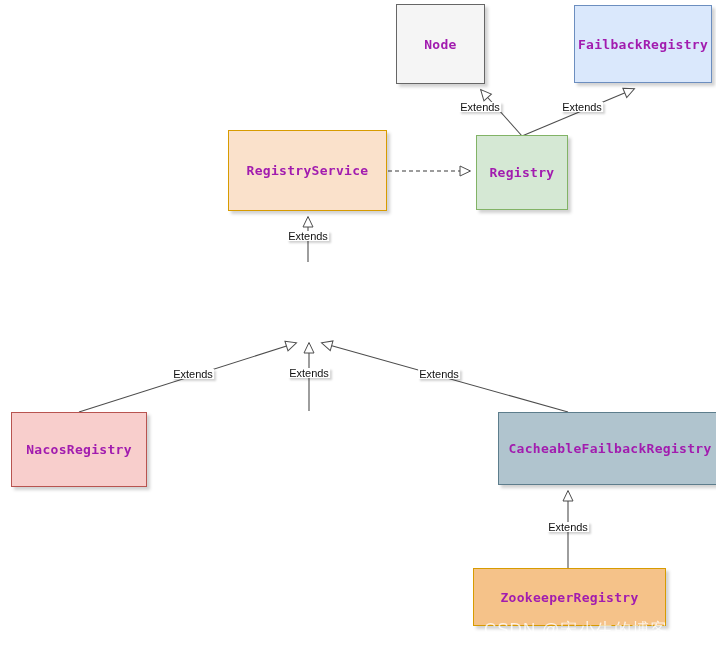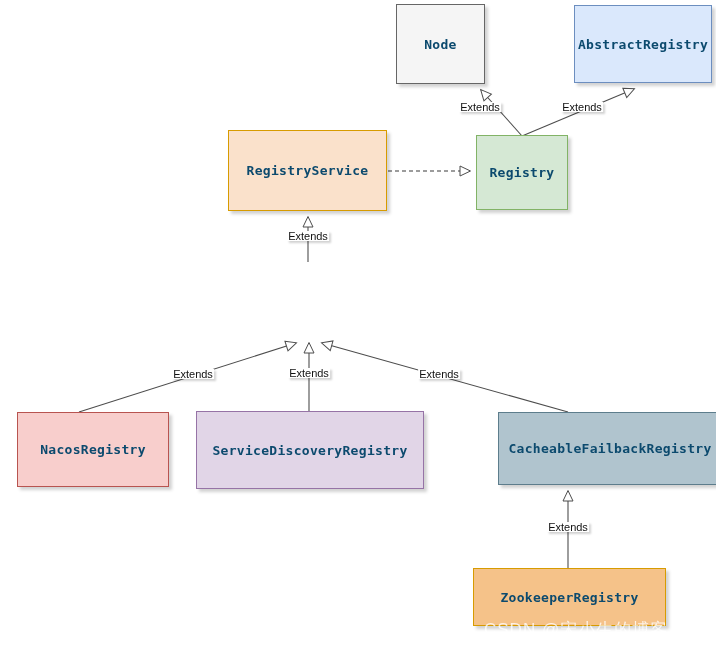--- a/index.html
+++ b/index.html
@@ -26,21 +26,21 @@
     position: absolute;
     box-sizing: border-box;
     display: flex;
     align-items: center;
     justify-content: center;
     border-width: 1px;
     border-style: solid;
     font-family: "DejaVu Sans Mono", monospace;
     font-size: 13px;
     font-weight: bold;
-    color: #0c4a6e;
+    color: #a21caf;
     letter-spacing: 0.3px;
     box-shadow: 3px 3px 3px rgba(0,0,0,0.18);
     white-space: nowrap;
     z-index: 2;
   }
   .edge-label {
     position: absolute;
     transform: translate(-50%, -50%);
     background: #ffffff;
     color: #111111;
@@ -105,30 +105,29 @@
       <path d="M 568 412 L 322 343" fill="none" stroke="#4d4d4d" stroke-width="1.1" marker-end="url(#hollow-tri)"></path>
     </g>
 
     <g>
       <path d="M 568 568 L 568 491" fill="none" stroke="#4d4d4d" stroke-width="1.1" marker-end="url(#hollow-tri)"></path>
     </g>
   </svg>
 
   <div class="node" style="left:396px; top:4px; width:89px; height:80px; background:#f5f5f5; border-color:#666666;">Node</div>
 
-  <div class="node" style="left:574px; top:5px; width:138px; height:78px; background:#dae8fc; border-color:#6c8ebf;">AbstractRegistry</div>
+  <div class="node" style="left:574px; top:5px; width:138px; height:78px; background:#dae8fc; border-color:#6c8ebf;">FailbackRegistry</div>
 
   <div class="node" style="left:228px; top:130px; width:159px; height:81px; background:#fae1cb; border-color:#d79b00;">RegistryService</div>
 
   <div class="node" style="left:476px; top:135px; width:92px; height:75px; background:#d5e8d4; border-color:#82b366;">Registry</div>
 
 
-  <div class="node" style="left:17px; top:412px; width:152px; height:75px; background:#f8cecc; border-color:#b85450;">NacosRegistry</div>
+  <div class="node" style="left:11px; top:412px; width:136px; height:75px; background:#f8cecc; border-color:#b85450;">NacosRegistry</div>
 
-  <div class="node" style="left:196px; top:411px; width:228px; height:78px; background:#e1d5e7; border-color:#9673a6;">ServiceDiscoveryRegistry</div>
 
   <div class="node" style="left:477px; top:412px; width:224px; height:73px; background:#b0c4ce; border-color:#5d7d8c;margin-left:21px;">CacheableFailbackRegistry</div>
 
   <div class="node" style="left:473px; top:568px; width:193px; height:58px; background:#f5c289; border-color:#d79b00;">ZookeeperRegistry</div>
 
   <div class="edge-label" style="left:480px; top:107px;">Extends</div>
 
   <div class="edge-label" style="left:582px; top:107px;">Extends</div>
 
   <div class="edge-label" style="left:308px; top:236px;">Extends</div>

